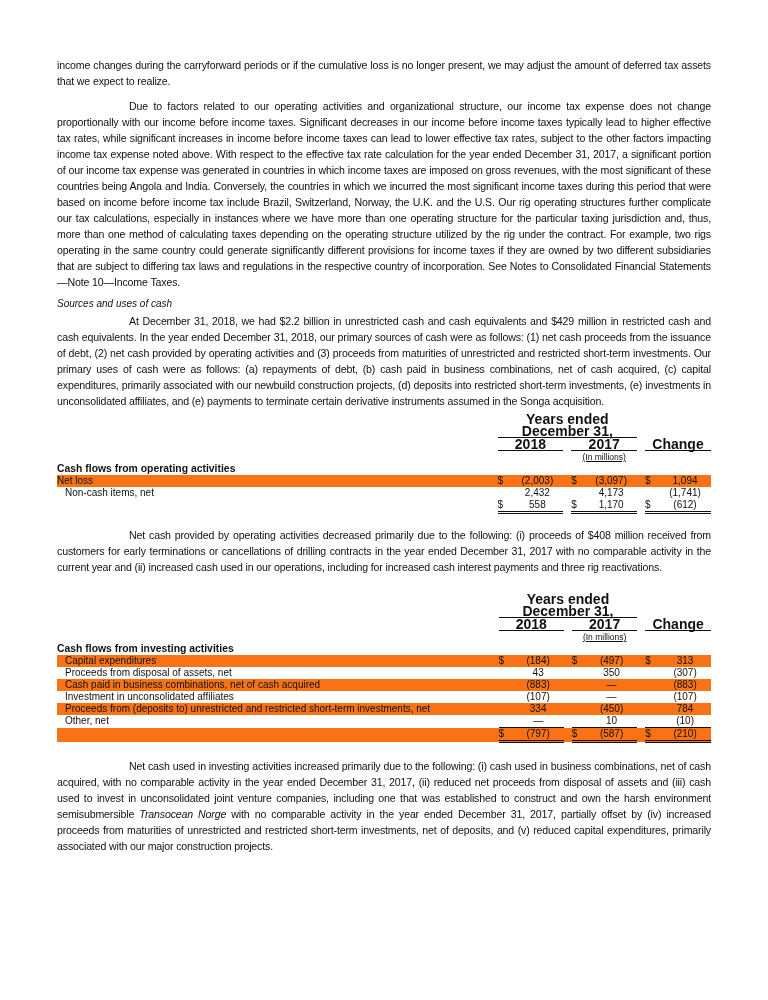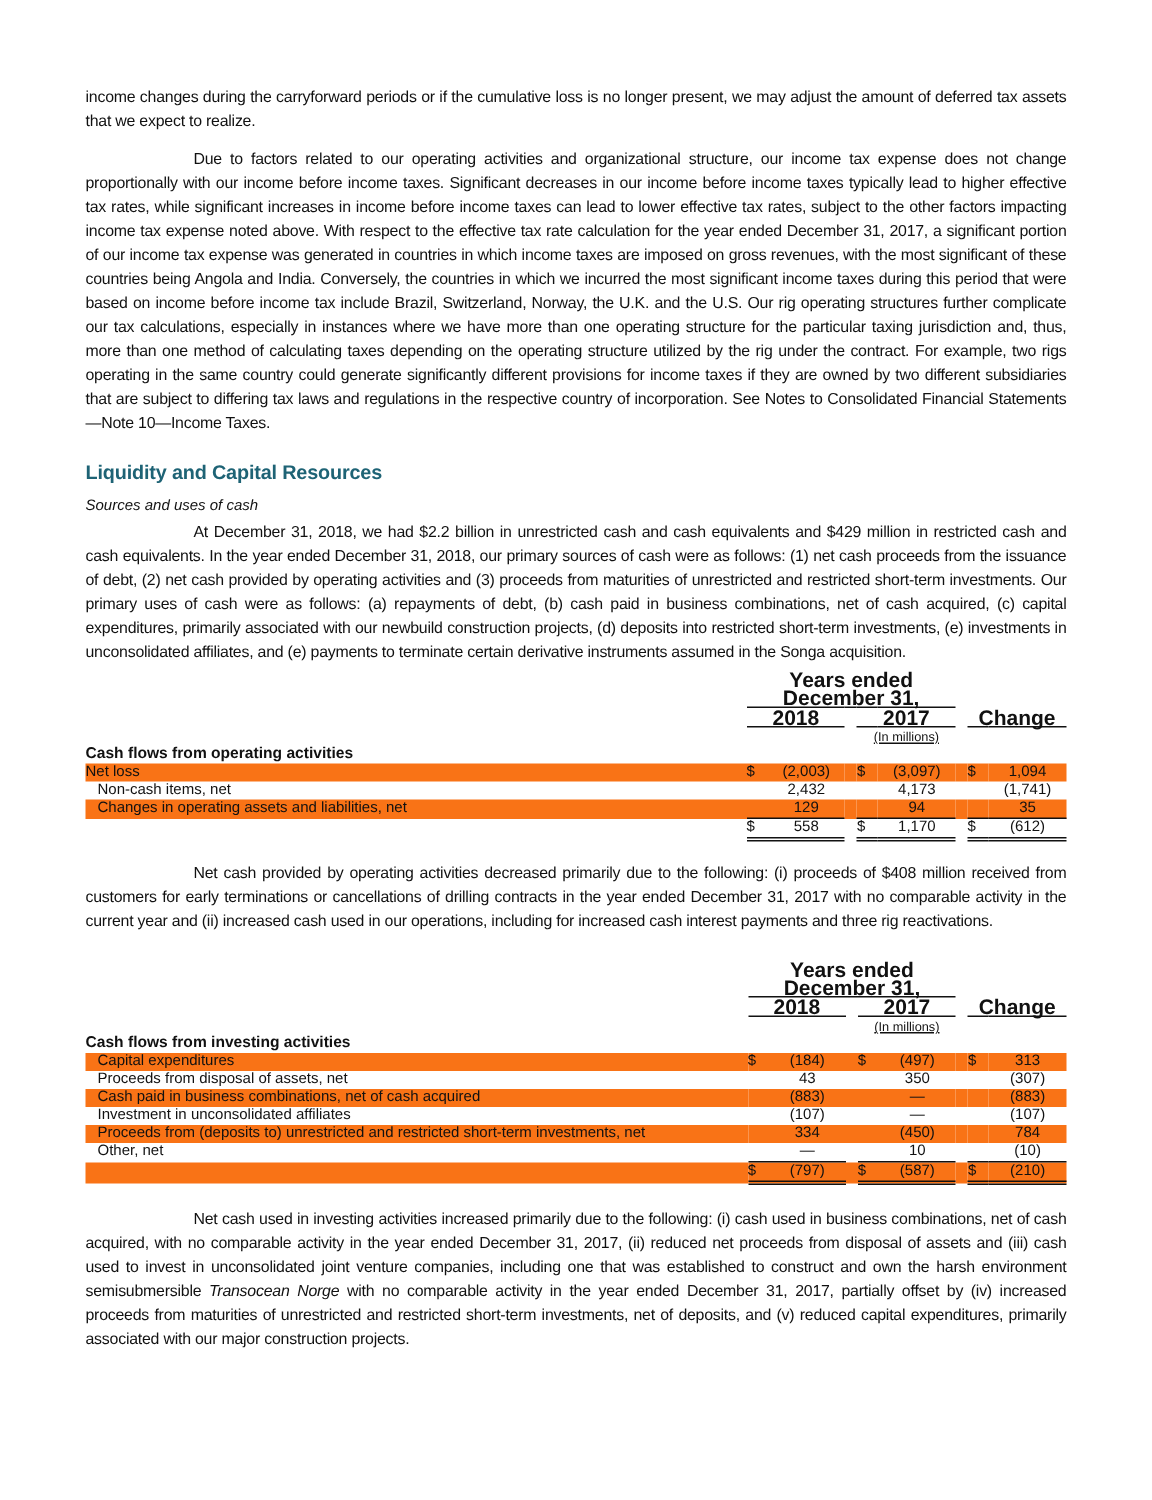--- a/index.html
+++ b/index.html
@@ -32,21 +32,20 @@
 </style>
 </head>
 <body>
 
 <div class="page">
 
   <p>income changes during the carryforward periods or if the cumulative loss is no longer present, we may adjust the amount of deferred tax assets that we expect to realize.</p>
   <div class="gap"></div>
   <p class="indent">Due to factors related to our operating activities and organizational structure, our income tax expense does not change proportionally with our income before income taxes.  Significant decreases in our income before income taxes typically lead to higher effective tax rates, while significant increases in income before income taxes can lead to lower effective tax rates, subject to the other factors impacting income tax expense noted above.  With respect to the effective tax rate calculation for the year ended December 31, 2017, a significant portion of our income tax expense was generated in countries in which income taxes are imposed on gross revenues, with the most significant of these countries being Angola and India.  Conversely, the countries in which we incurred the most significant income taxes during this period that were based on income before income tax include Brazil, Switzerland, Norway, the U.K. and the U.S.  Our rig operating structures further complicate our tax calculations, especially in instances where we have more than one operating structure for the particular taxing jurisdiction and, thus, more than one method of calculating taxes depending on the operating structure utilized by the rig under the contract.  For example, two rigs operating in the same country could generate significantly different provisions for income taxes if they are owned by two different subsidiaries that are subject to differing tax laws and regulations in the respective country of incorporation.  See Notes to Consolidated Financial Statements—Note 10—Income Taxes.</p>
 
-  <h2>Liquidity and Capital Resources</h2>
   <h3>Sources and uses of cash</h3>
   <p class="indent">At December 31, 2018, we had $2.2 billion in unrestricted cash and cash equivalents and $429 million in restricted cash and cash equivalents.  In the year ended December 31, 2018, our primary sources of cash were as follows: (1) net cash proceeds from the issuance of debt, (2) net cash provided by operating activities and (3) proceeds from maturities of unrestricted and restricted short-term investments.  Our primary uses of cash were as follows: (a) repayments of debt, (b) cash paid in business combinations, net of cash acquired, (c) capital expenditures, primarily associated with our newbuild construction projects, (d) deposits into restricted short-term investments, (e) investments in unconsolidated affiliates, and (e) payments to terminate certain derivative instruments assumed in the Songa acquisition.</p>
 
   <table class="fin" style="margin-top:4px;">
     <tbody>
         <tr class="hdr">
       <td class="lbl"></td>
       <td colspan="5">Years ended</td>
       <td class="spc"></td>
           <td colspan="2"></td>
@@ -91,31 +90,20 @@
       <td class="lbl ind">Non-cash items, net</td>
       <td class="cur"></td>
       <td class="num">2,432</td>
       <td class="spc"></td>
       <td class="cur"></td>
       <td class="num">4,173</td>
       <td class="spc"></td>
       <td class="cur"></td>
       <td class="num">(1,741)</td>
     </tr>
-    <tr class="shade">
-      <td class="lbl ind">Changes in operating assets and liabilities, net</td>
-      <td class="cur ul"></td>
-      <td class="num ul">129</td>
-      <td class="spc"></td>
-      <td class="cur ul"></td>
-      <td class="num ul">94</td>
-      <td class="spc"></td>
-      <td class="cur ul"></td>
-      <td class="num ul">35</td>
-    </tr>
     <tr>
       <td class="lbl"></td>
       <td class="cur dul">$</td>
       <td class="num dul">558</td>
       <td class="spc"></td>
       <td class="cur dul">$</td>
       <td class="num dul">1,170</td>
       <td class="spc"></td>
       <td class="cur dul">$</td>
       <td class="num dul">(612)</td>

